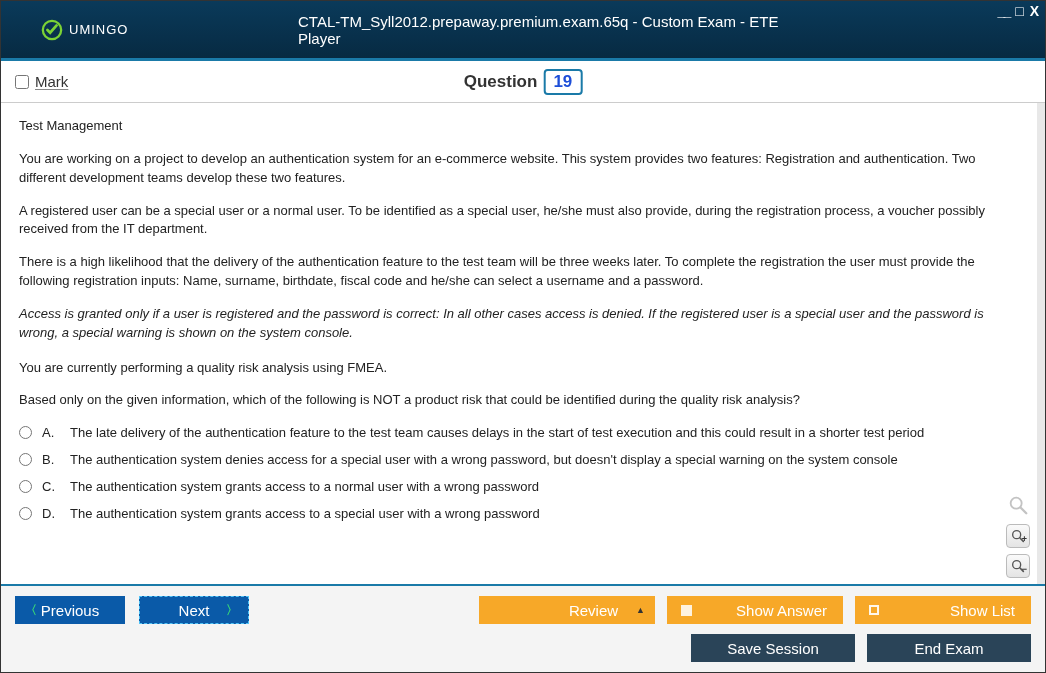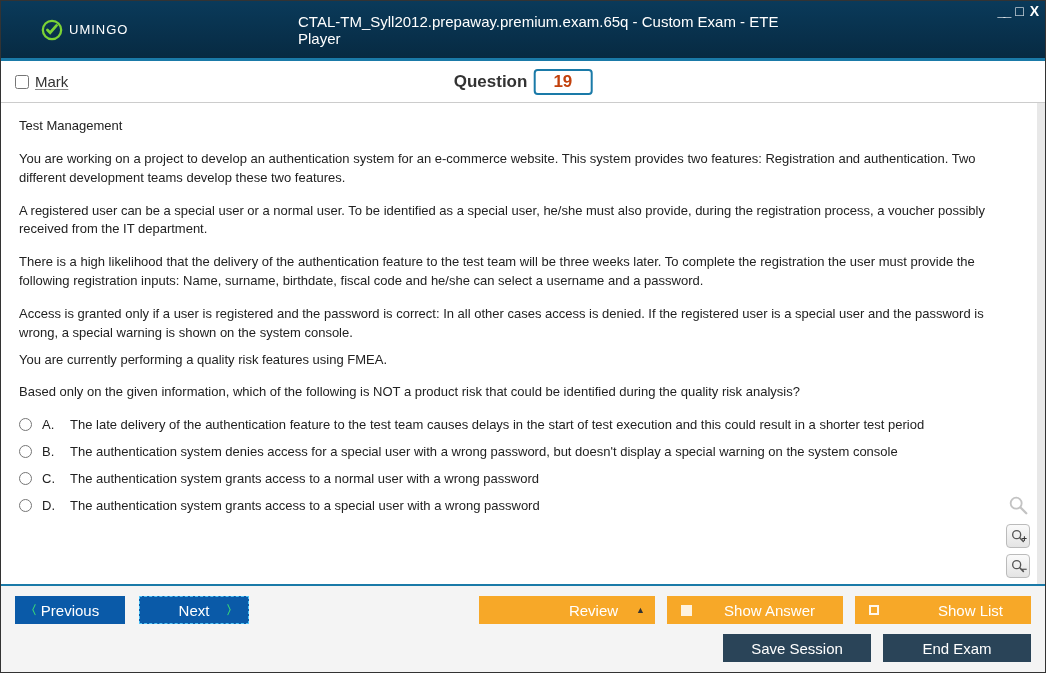--- a/index.html
+++ b/index.html
@@ -14,26 +14,26 @@
   .logo-check { width: 22px; height: 22px; }
   .logo-text { font-size: 13px; letter-spacing: 1px; font-weight: 500; }
   .header-title { position: absolute; left: 50%; transform: translateX(-50%); font-size: 15px; font-weight: 500; margin-left: 24px; }
   
   .qbar { background: #fff; border-bottom: 1px solid #ccc; height: 42px; display: flex; align-items: center; padding: 0 14px; position: relative; }
   .mark-wrap { display: flex; align-items: center; gap: 6px; font-size: 15px; color: #333; }
   .mark-wrap input { width: 14px; height: 14px; }
   .mark-wrap label { text-decoration: underline; text-decoration-color: #888; text-underline-offset: 2px; }
   .qinfo { position: absolute; left: 50%; transform: translateX(-50%); font-size: 17px; color: #333; display: flex; align-items: center; gap: 6px; }
   .qinfo .qword { font-weight: 600; }
-  .qnum { border: 2px solid #1a7aa8; border-radius: 4px; padding: 1px 18px; font-weight: 600; color: #c2410c; }
+  .qnum { border: 2px solid #1a7aa8; border-radius: 4px; padding: 1px 8px; font-weight: 600; color: #1d4ed8; }
   
   .content { flex: 1; overflow-y: auto; padding: 14px 18px 10px 18px; color: #222; line-height: 1.45; border-right: 8px solid #e8e8e8; position: relative; }
   .topic { margin-bottom: 14px; }
   .content p { margin-bottom: 14px; }
-  .content p.tight { margin-bottom: 8px; }
+  .content p.tight { margin-bottom: 16px; font-style: italic; }
   .content p.aftertight { margin-top: 0; }
   
   .options { margin-top: 4px; }
   .opt { display: flex; align-items: flex-start; gap: 10px; margin-bottom: 8px; }
   .opt input { margin-top: 2px; width: 13px; height: 13px; flex-shrink: 0; }
   .opt .letter { width: 18px; flex-shrink: 0; }
   
   .zoom-ctrls { position: absolute; right: 6px; bottom: 6px; display: flex; flex-direction: column; gap: 6px; align-items: center; }
   .zoom-ctrls .zbtn { width: 24px; height: 24px; border: 1px solid #bbb; border-radius: 4px; background: linear-gradient(#fafafa,#e4e4e4); display: flex; align-items: center; justify-content: center; cursor: pointer; position: relative; }
   .mag-svg { width: 16px; height: 16px; }
@@ -47,27 +47,27 @@
   .nav-group { display: flex; gap: 14px; }
   .action-group { display: flex; gap: 12px; }
   
   .btn { height: 28px; display: flex; align-items: center; justify-content: center; font-size: 15px; cursor: pointer; border: none; color: #fff; position: relative; }
   .btn-blue { background: #0a5aa8; width: 110px; }
   .btn-blue.focused { border: 1px dashed #4fc3f7; text-align: right; }
   .btn-blue .chev { font-size: 12px; position: absolute; font-weight: bold; }
   .btn-blue .chev.left { left: 10px; color: #3adb76; }
   .btn-blue .chev.right { right: 10px; color: #3adb76; }
   
-  .btn-orange { background: #f7a828; width: 176px; justify-content: flex-end; padding-right: 28px; gap: 12px; }
+  .btn-orange { background: #f7a828; width: 176px; justify-content: flex-end; padding-right: 16px; gap: 12px; }
   .btn-orange.review { padding-right: 10px; align-items: center; }
   .btn-orange .tri { font-size: 9px; color: #333; margin-left: 6px; }
   .btn-orange .sq { width: 11px; height: 11px; background: rgba(255,255,255,0.85); position: absolute; left: 14px; }
   .btn-orange .sq.outline { background: none; border: 2px solid rgba(255,255,255,0.9); width: 10px; height: 10px; }
   
-  .btn-dark { background: #2a4458; width: 148px; }
+  .btn-dark { background: #2a4458; width: 164px; }
   .footer-row.bottom { justify-content: flex-end; }
 </style>
 </head>
 <body>
 
 <div class="window">
 
   <div class="titlebar-ctrl">
     <span style="letter-spacing:-2px;">__</span>
     <span>□</span>
@@ -95,21 +95,21 @@
       <span class="qnum">19</span>
     </div>
   </div>
 
   <div class="content">
     <div class="topic">Test Management</div>
     <p>You are working on a project to develop an authentication system for an e-commerce website. This system provides two features: Registration and authentication. Two different development teams develop these two features.</p>
     <p>A registered user can be a special user or a normal user. To be identified as a special user, he/she must also provide, during the registration process, a voucher possibly received from the IT department.</p>
     <p>There is a high likelihood that the delivery of the authentication feature to the test team will be three weeks later. To complete the registration the user must provide the following registration inputs: Name, surname, birthdate, fiscal code and he/she can select a username and a password.</p>
     <p class="tight">Access is granted only if a user is registered and the password is correct: In all other cases access is denied. If the registered user is a special user and the password is wrong,  a special warning is shown on the system console.</p>
-    <p class="aftertight">You are currently performing a quality risk features using FMEA.</p>
+    <p class="aftertight">You are currently performing a quality risk analysis using FMEA.</p>
     <p>Based only on the given information, which of the following is NOT a product risk that could be identified during the quality risk analysis?</p>
 
     <div class="options">
       <div class="opt">
         <input type="radio" name="ans" style="">
         <span class="letter">A.</span>
         <span>The late delivery of the authentication feature to the test team causes delays in the start of test execution and this could result in a shorter test period</span>
       </div>
       <div class="opt">
         <input type="radio" name="ans" style="">

